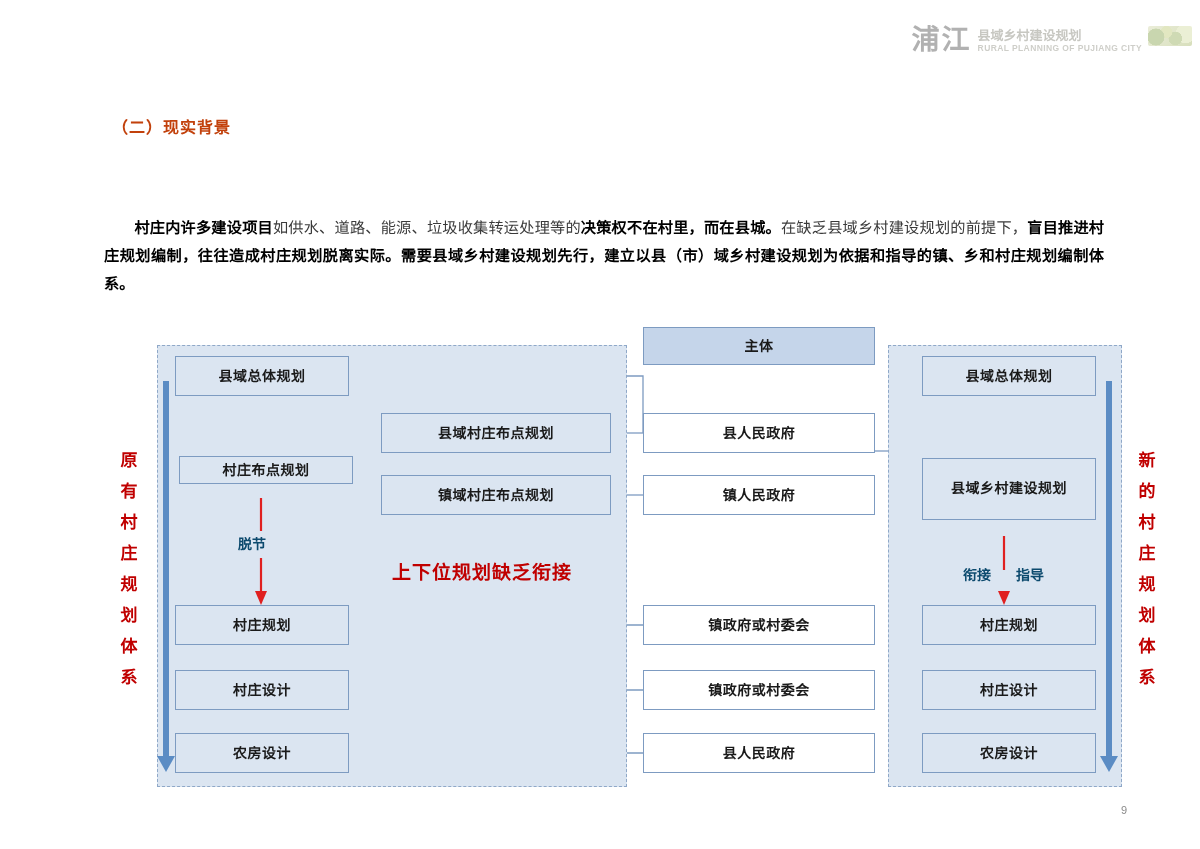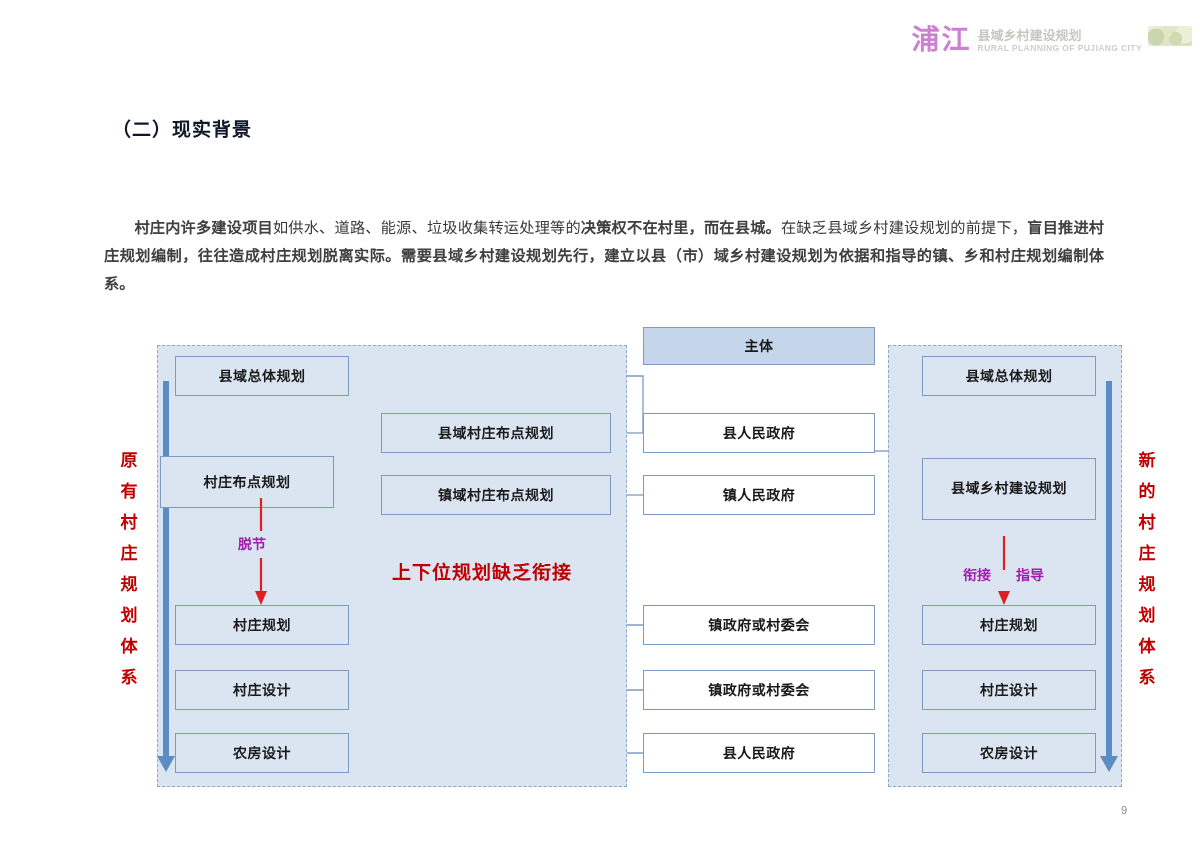--- a/index.html
+++ b/index.html
@@ -14,21 +14,21 @@
   .slide{position:absolute;inset:0;}
 
   
   .logo{
     position:absolute;top:26px;right:8px;
     display:flex;align-items:flex-end;gap:6px;
     opacity:.55;
   }
   .logo-cn{
     font-family:"DejaVu Serif","Liberation Serif",serif;
-    font-size:28px;color:#a21caf;letter-spacing:2px;
+    font-size:28px;color:#737373;letter-spacing:2px;
     line-height:1;font-weight:700;
   }
   .logo-txt{display:flex;flex-direction:column;justify-content:flex-end;}
   .logo-txt-cn{
     font-size:13px;font-weight:700;color:#9a9a90;letter-spacing:0px;line-height:1.1;
   }
   .logo-txt-en{
     font-size:8.5px;font-weight:700;color:#a7a79d;letter-spacing:.4px;line-height:1.3;
     white-space:nowrap;
   }
@@ -39,36 +39,36 @@
       radial-gradient(circle at 42% 30%, #b9c46a 0 20%, transparent 21%),
       radial-gradient(circle at 62% 62%, #8aa64a 0 22%, transparent 23%),
       radial-gradient(circle at 85% 38%, #cfd79a 0 24%, transparent 25%),
       linear-gradient(135deg,#cdd4a3,#9fb05c);
     opacity:.75;border-radius:2px;
   }
 
   
   .sec-title{
     position:absolute;left:112px;top:114px;
-    font-size:19px;font-weight:700;color:#0f172a;letter-spacing:1px;
+    font-size:16px;font-weight:700;color:#c2410c;letter-spacing:1px;
     white-space:nowrap;
   }
   .sub-title{
     position:absolute;left:160px;top:178px;
     font-size:18px;font-weight:700;color:#1f3864;letter-spacing:.5px;
     white-space:nowrap;
   }
 
   
   .para{
     position:absolute;left:104px;top:214px;width:1000px;
     font-size:15.2px;line-height:28px;color:#3a3a3a;
     text-align:justify;text-indent:2em;
   }
-  .para b{color:#404040;font-weight:700;}
+  .para b{color:#000000;font-weight:700;}
 
   
   .diagram{position:absolute;left:0;top:318px;width:1200px;height:500px;}
   .svg-layer{position:absolute;left:0;top:0;width:1200px;height:500px;pointer-events:none;}
 
   .dash-region{
     position:absolute;border:1.6px dashed #8fa8c8;background:#dbe5f1;
   }
   .dash-left{left:157px;top:27px;width:468px;height:440px;}
   .dash-right{left:888px;top:27px;width:232px;height:440px;}
@@ -95,21 +95,21 @@
 
   
   .vlabel{
     position:absolute;width:26px;
     font-size:17px;font-weight:700;color:#c00000;
     text-align:center;line-height:31px;letter-spacing:0;
   }
 
   
   .red-note{
-    position:absolute;font-size:14px;font-weight:700;color:#a21caf;
+    position:absolute;font-size:14px;font-weight:700;color:#0c4a6e;
     white-space:nowrap;
   }
   .red-big{
     position:absolute;font-size:19px;font-weight:700;color:#c00000;
     letter-spacing:1px;white-space:nowrap;
   }
 
   .page-no{
     position:absolute;right:73px;bottom:33px;
     font-size:11px;color:#8a8a8a;
@@ -190,21 +190,21 @@
         <div>庄</div>
         <div>规</div>
         <div>划</div>
         <div>体</div>
         <div>系</div>
       </div>
 
     <div class="node head" style="left:643px;top:9px;width:232px;height:38px;">主体</div>
 
     <div class="node" style="left:175px;top:38px;width:174px;height:40px;">县域总体规划</div>
-    <div class="node" style="left:160px;top:138px;width:174px;height:52px;">村庄布点规划</div>
+    <div class="node" style="left:179px;top:138px;width:174px;height:28px;">村庄布点规划</div>
     <div class="node" style="left:381px;top:95px;width:230px;height:40px;">县域村庄布点规划</div>
     <div class="node" style="left:381px;top:157px;width:230px;height:40px;">镇域村庄布点规划</div>
     <div class="node" style="left:175px;top:287px;width:174px;height:40px;">村庄规划</div>
     <div class="node" style="left:175px;top:352px;width:174px;height:40px;">村庄设计</div>
     <div class="node" style="left:175px;top:415px;width:174px;height:40px;">农房设计</div>
 
     <svg class="svg-layer" viewBox="0 0 1200 500">
       <g stroke="#e02020" stroke-width="2.2" fill="none">
         <path d="M261 180 L261 213"></path>
         <path d="M261 240 L261 281"></path>

